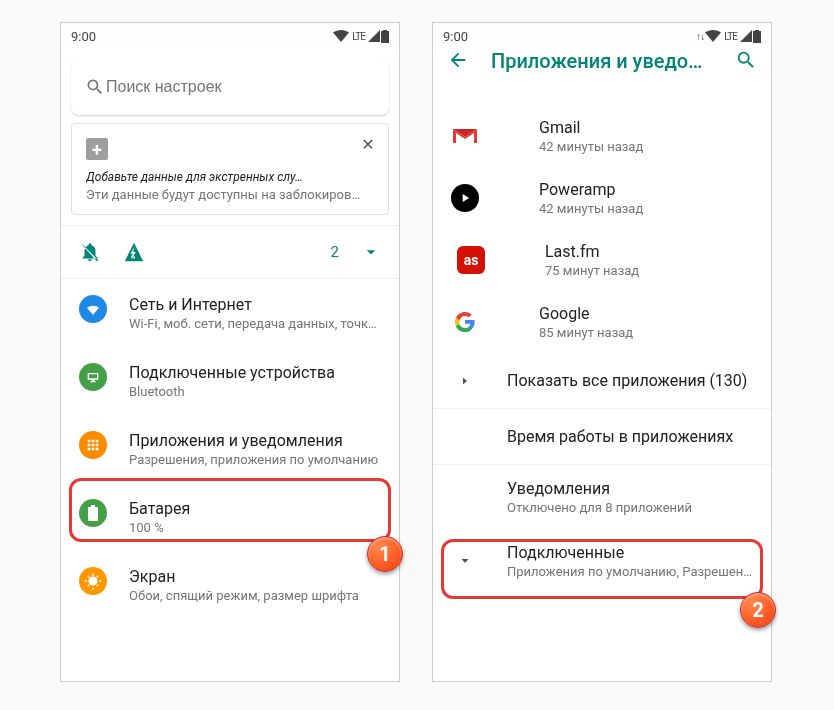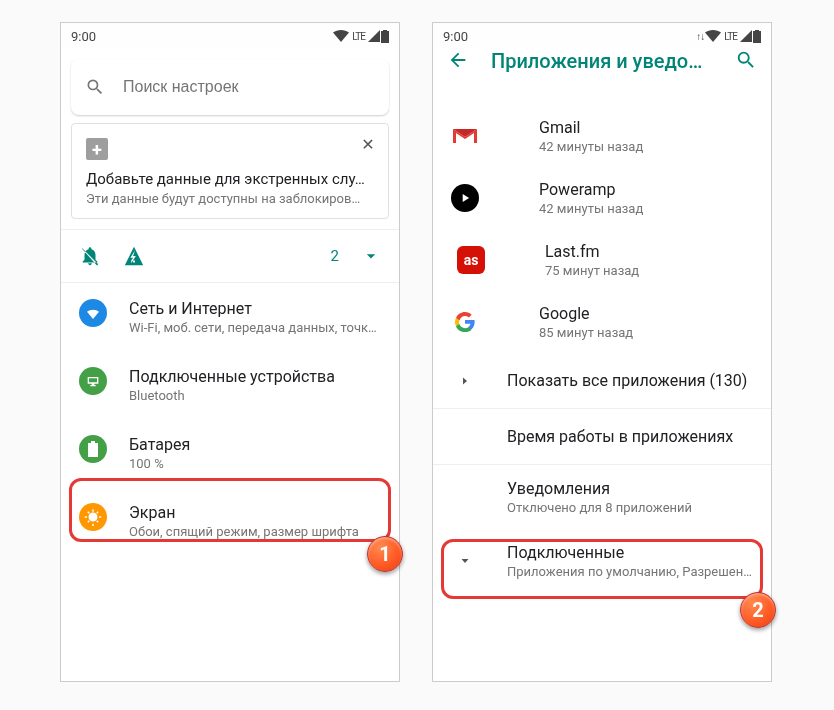--- a/index.html
+++ b/index.html
@@ -36,21 +36,21 @@
 
   
   .search-card {
     margin: 10px 10px 8px;
     height: 56px;
     border-radius: 8px;
     box-shadow: 0 1px 2px rgba(0,0,0,.2);
     display: flex;
     align-items: center;
     padding: 0 14px;
-    gap: 18px;
+    gap: 1px;
     color: #757575;
   }
   .search-card input {
     border: none; outline: none; font-size: 16px; flex: 1; color: #757575;
     background: transparent;
   }
 
   
   .emerg-card {
     margin: 0 10px 10px;
@@ -63,21 +63,21 @@
   .emerg-card .close {
     position: absolute; right: 10px; top: 10px; color: #555;
     width: 20px; height: 20px; display: flex; align-items: center; justify-content: center;
     font-size: 16px;
   }
   .emerg-card .plus {
     width: 22px; height: 22px; background: #9e9e9e; color: #fff;
     border-radius: 2px; display: flex; align-items: center; justify-content: center;
     font-size: 18px; font-weight: bold; margin-bottom: 10px;
   }
-  .emerg-card .title { font-size: 15px; color: #202124; white-space: nowrap; overflow: hidden; text-overflow: ellipsis; }
+  .emerg-card .title { font-size: 12px; color: #202124; white-space: nowrap; overflow: hidden; text-overflow: ellipsis; font-style: italic; }
   .emerg-card .sub   { font-size: 13px; color: #757575; margin-top: 3px; white-space: nowrap; overflow: hidden; text-overflow: ellipsis; }
 
   
   .quick-row {
     height: 54px; border-top: 1px solid #eee; border-bottom: 1px solid #eee;
     display: flex; align-items: center; padding: 0 18px; gap: 22px;
     color: #008577;
   }
   .quick-row .spacer { flex: 1; }
   .quick-row .count { color: #008577; font-size: 15px; }
@@ -230,20 +230,31 @@
       <svg width="16" height="16" viewBox="0 0 24 24">
           <path fill="#fff" d="M4 6h16v10h-6v2h2v2H8v-2h2v-2H4V6zm2 2v6h12V8H6z"></path>
         </svg>
     </div>
     <div class="texts">
       <div class="title">Подключенные устройства</div>
       <div class="sub">Bluetooth</div>
     </div>
   </div>
 
+  <div class="srow">
+    <div class="icon ic-apps">
+      <svg width="16" height="16" viewBox="0 0 24 24">
+          <path fill="#fff" d="M4 4h4v4H4zm6 0h4v4h-4zm6 0h4v4h-4zM4 10h4v4H4zm6 0h4v4h-4zm6 0h4v4h-4zM4 16h4v4H4zm6 0h4v4h-4zm6 0h4v4h-4z"></path>
+        </svg>
+    </div>
+    <div class="texts">
+      <div class="title">Приложения и уведомления</div>
+      <div class="sub">Разрешения, приложения по умолчанию</div>
+    </div>
+  </div>
 
   <div class="srow">
     <div class="icon ic-bat">
       <svg width="10" height="16" viewBox="0 0 10 16">
           <path fill="#fff" d="M3 0h4v2h3v14H0V2h3V0z"></path>
         </svg>
     </div>
     <div class="texts">
       <div class="title">Батарея</div>
       <div class="sub">100 %</div>

